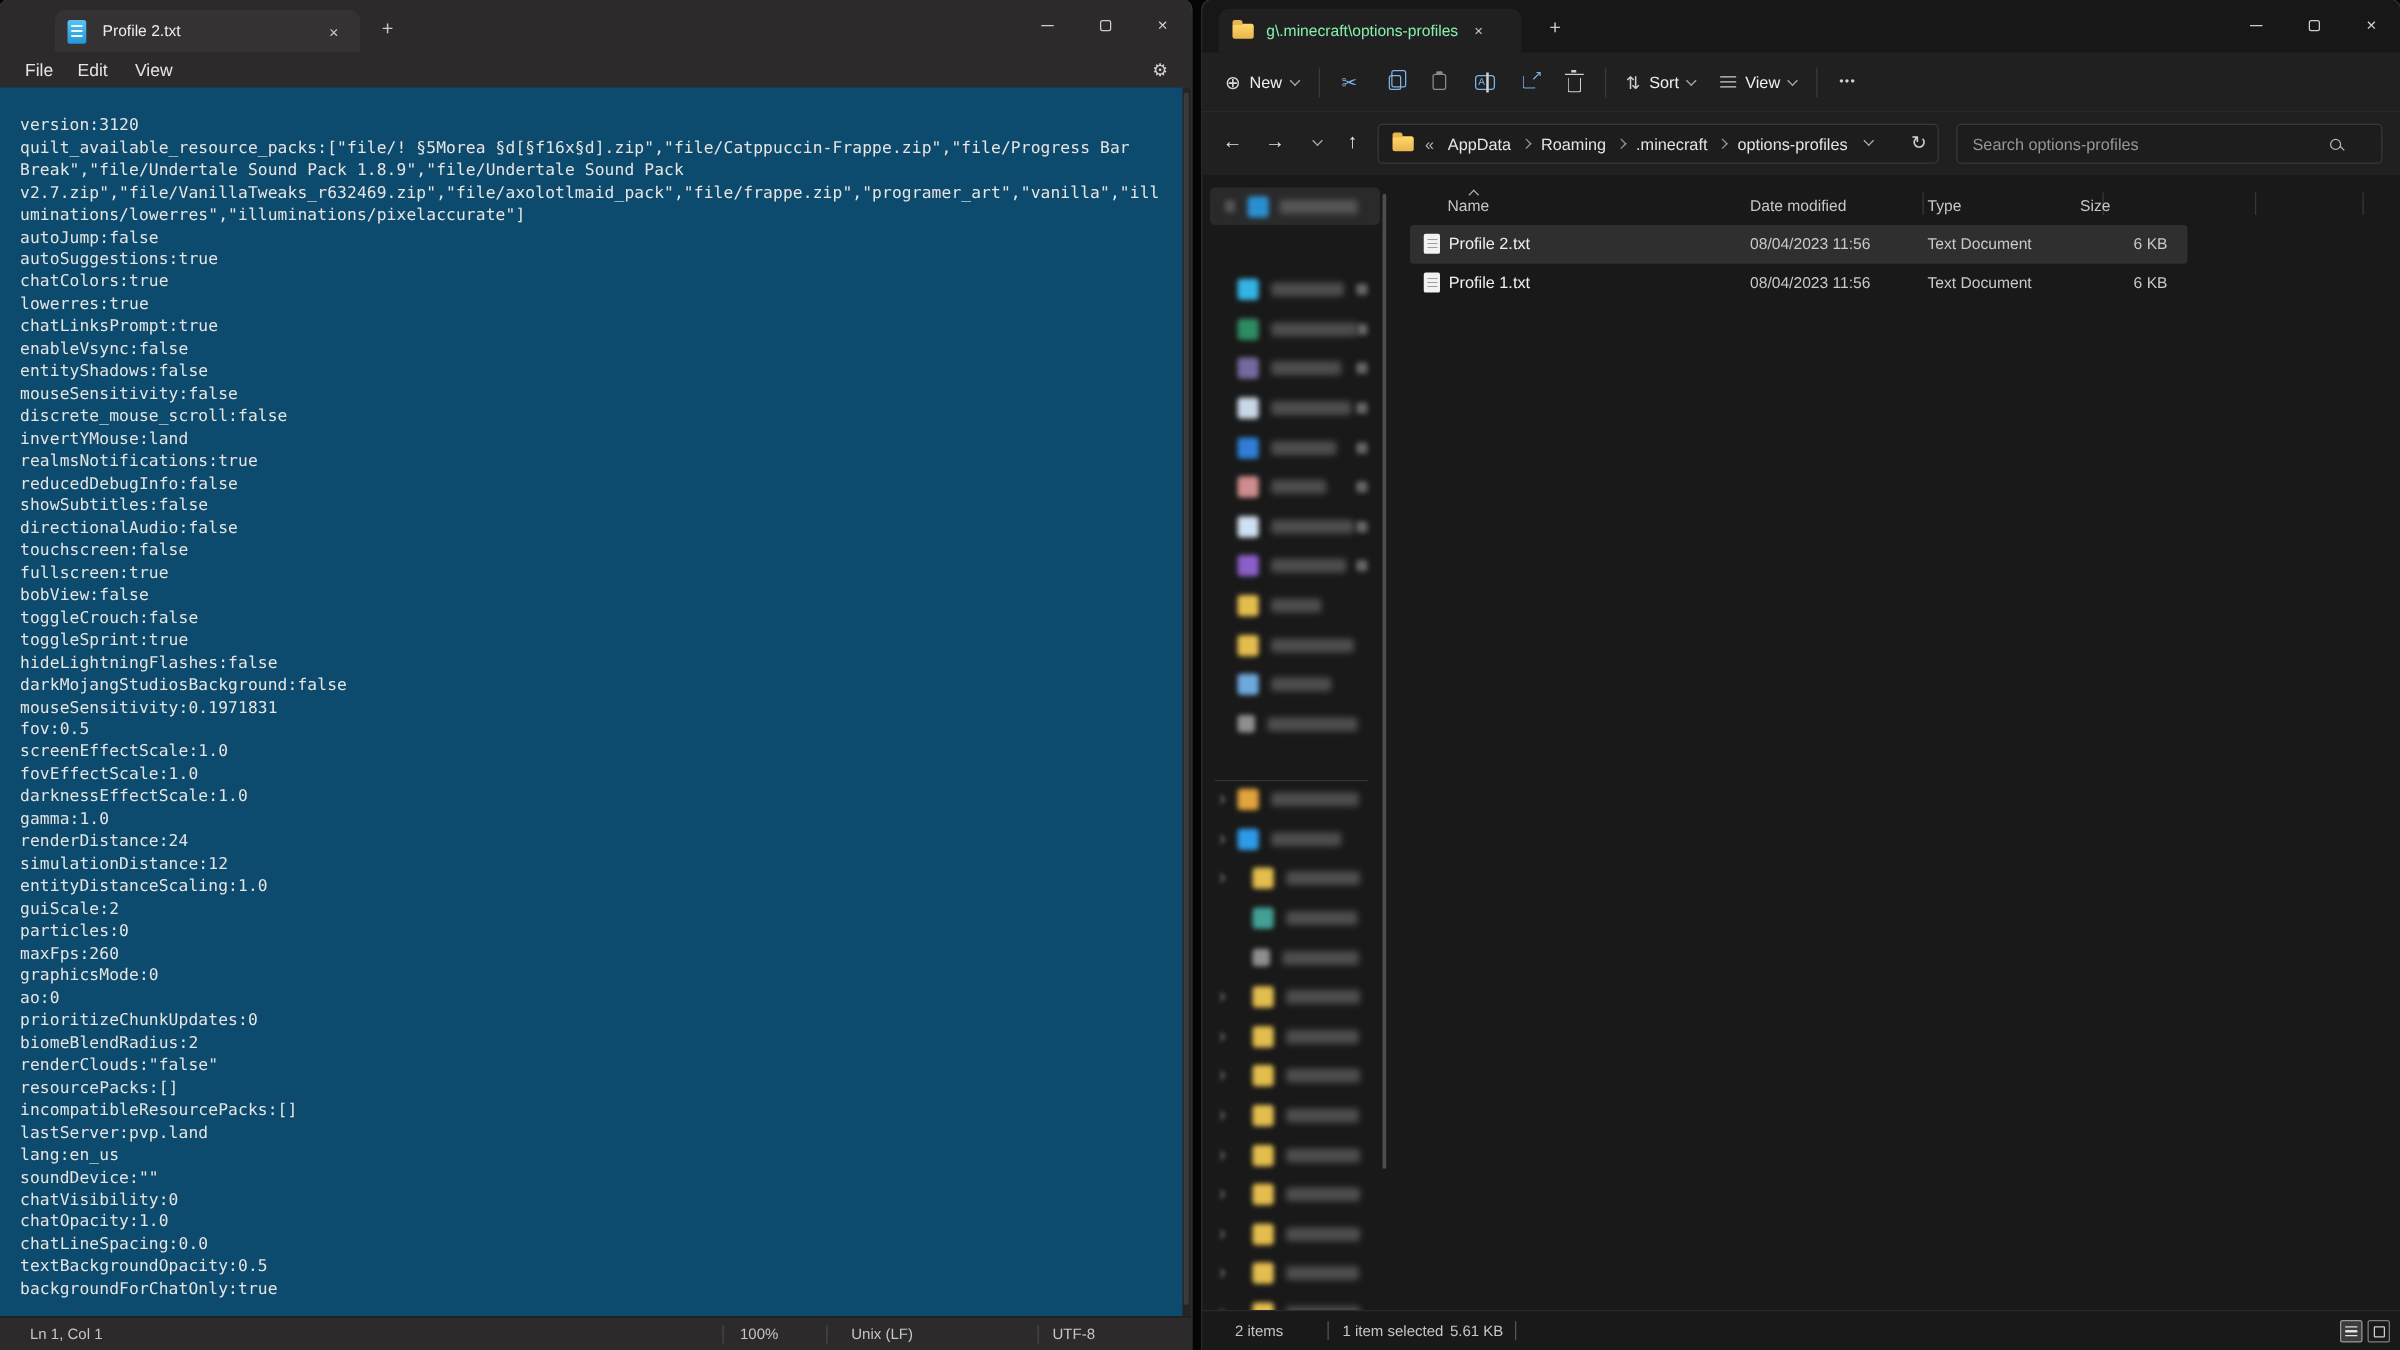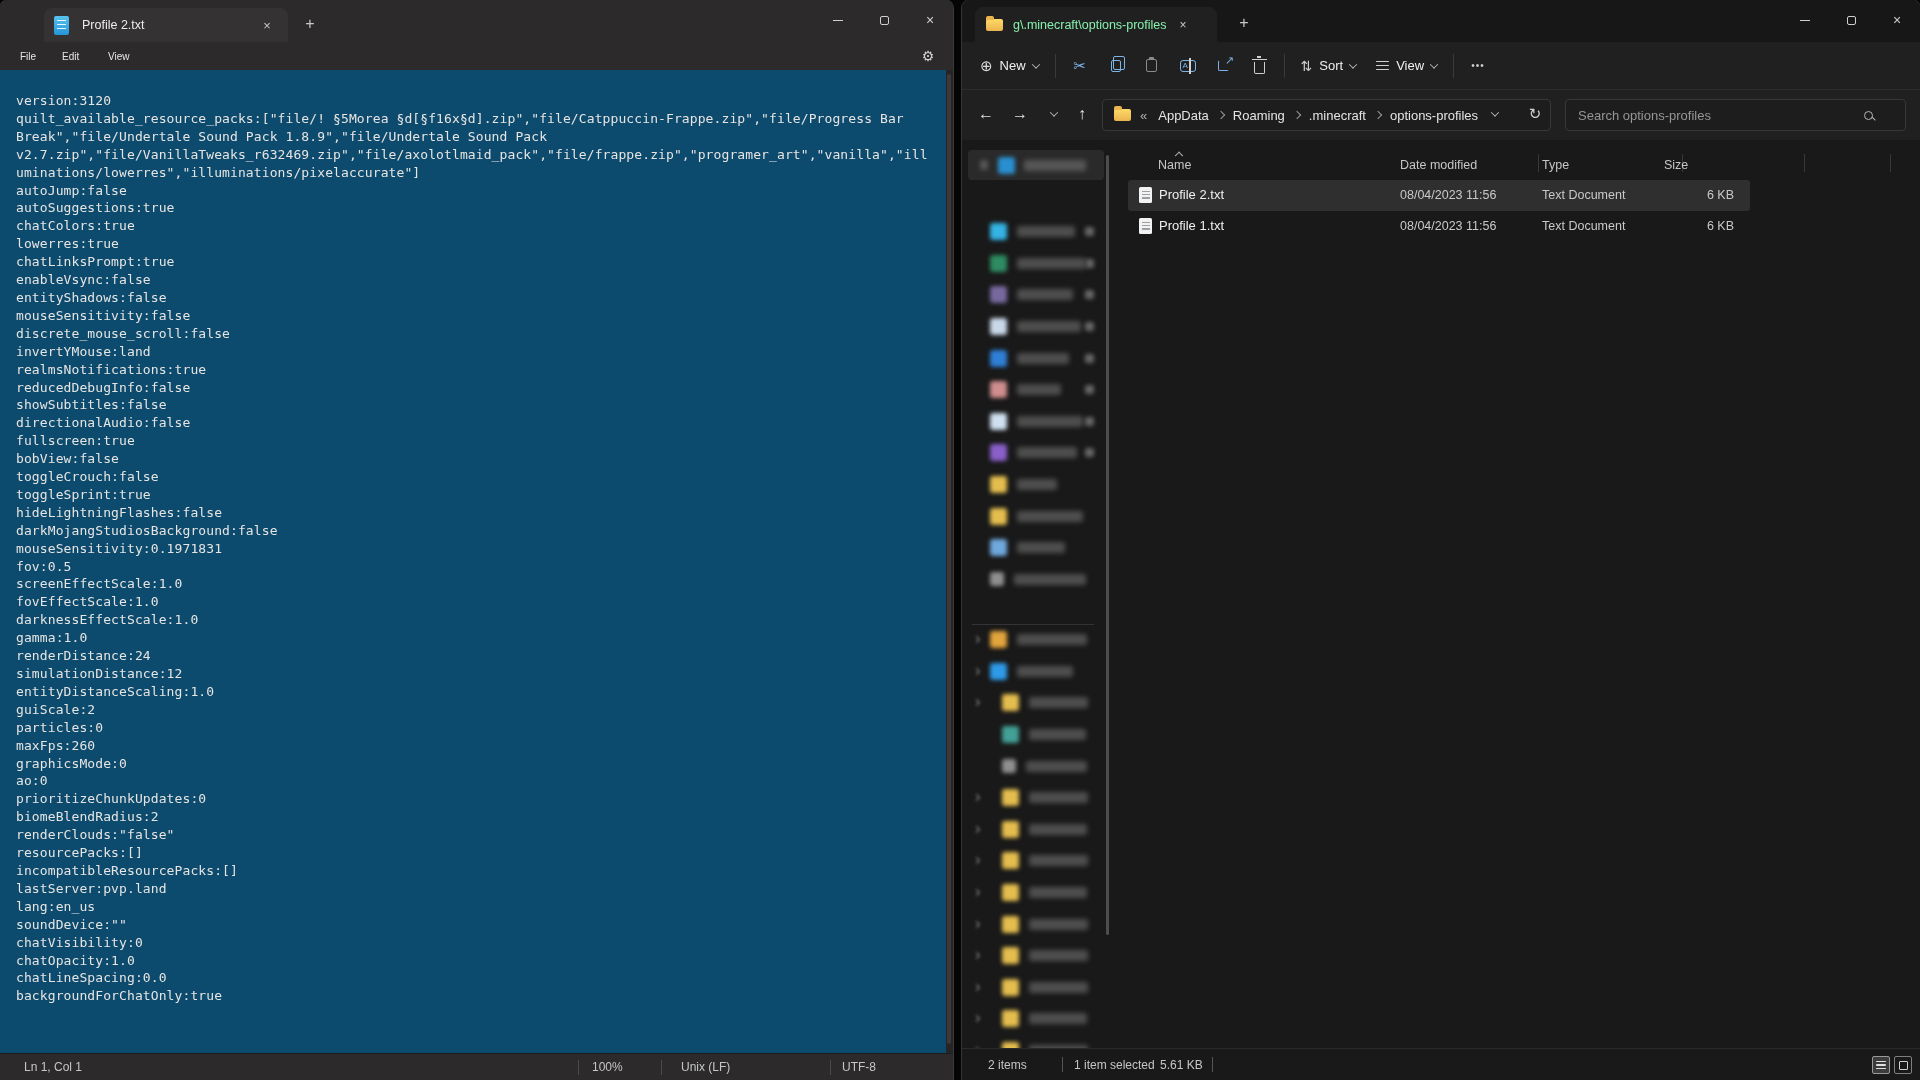--- a/index.html
+++ b/index.html
@@ -23,21 +23,21 @@
   .np-newtab { position:absolute; left:296px; top:10px; width:28px; height:28px; border-radius:4px;
     display:flex; align-items:center; justify-content:center; color:#c8c8c8; font-size:16px; }
   .winbtns { position:absolute; right:0; top:0; height:40px; display:flex; }
   .winbtn { width:46px; height:40px; display:flex; align-items:center; justify-content:center; color:#cfcfcf; }
   .ic-min { width:10px; height:1px; background:currentColor; display:inline-block; }
   .ic-max { width:9px; height:9px; border:1px solid currentColor; border-radius:2px; display:inline-block; }
   .ic-x  { font-size:14px; line-height:1; }
 
   .np-menubar { position:absolute; left:0; top:42px; width:100%; height:28px; background:#2c2a2a; }
   .np-menu { position:absolute; top:0; height:28px; padding:0 12px; display:flex; align-items:center;
-    color:#e6e6e6; font-size:10px; border-radius:4px; }
+    color:#e6e6e6; font-size:14px; border-radius:4px; }
   .np-gear { position:absolute; right:12px; top:44px; width:26px; height:24px; display:flex;
     align-items:center; justify-content:center; color:#d4d4d4; font-size:14px; border-radius:4px; }
 
   .np-editor { position:absolute; left:0; top:70px; width:946px; height:983px; background:#0c4a6e;
     padding:22px 0 0 16px; overflow:hidden; cursor:text; }
   .eline { white-space:pre; font-family:"DejaVu Sans Mono", monospace; font-size:13px;
     line-height:17.92px; height:17.92px; color:#e7e5e2; letter-spacing:0.1px; }
   .np-scroll { position:absolute; right:2px; top:74px; width:4px; height:970px; background:#3b3939; border-radius:2px; }
 
   .np-status { position:absolute; left:0; bottom:0; width:100%; height:27px; background:#2c2a2a;
@@ -221,20 +221,21 @@
       <div class="eline">chatLinksPrompt:true</div>
       <div class="eline">enableVsync:false</div>
       <div class="eline">entityShadows:false</div>
       <div class="eline">mouseSensitivity:false</div>
       <div class="eline">discrete_mouse_scroll:false</div>
       <div class="eline">invertYMouse:land</div>
       <div class="eline">realmsNotifications:true</div>
       <div class="eline">reducedDebugInfo:false</div>
       <div class="eline">showSubtitles:false</div>
       <div class="eline">directionalAudio:false</div>
+      <div class="eline">touchscreen:false</div>
       <div class="eline">fullscreen:true</div>
       <div class="eline">bobView:false</div>
       <div class="eline">toggleCrouch:false</div>
       <div class="eline">toggleSprint:true</div>
       <div class="eline">hideLightningFlashes:false</div>
       <div class="eline">darkMojangStudiosBackground:false</div>
       <div class="eline">mouseSensitivity:0.1971831</div>
       <div class="eline">fov:0.5</div>
       <div class="eline">screenEffectScale:1.0</div>
       <div class="eline">fovEffectScale:1.0</div>
@@ -252,20 +253,21 @@
       <div class="eline">biomeBlendRadius:2</div>
       <div class="eline">renderClouds:"false"</div>
       <div class="eline">resourcePacks:[]</div>
       <div class="eline">incompatibleResourcePacks:[]</div>
       <div class="eline">lastServer:pvp.land</div>
       <div class="eline">lang:en_us</div>
       <div class="eline">soundDevice:""</div>
       <div class="eline">chatVisibility:0</div>
       <div class="eline">chatOpacity:1.0</div>
       <div class="eline">chatLineSpacing:0.0</div>
+      <div class="eline">textBackgroundOpacity:0.5</div>
       <div class="eline">backgroundForChatOnly:true</div>
     </div>
   <div class="np-scroll"></div>
 
   <div class="np-status">
     <span class="seg" style="left:24px;">Ln 1, Col 1</span>
     <span class="vdiv" style="left:578px;"></span>
     <span class="seg" style="left:592px;">100%</span>
     <span class="vdiv" style="left:661px;"></span>
     <span class="seg" style="left:681px;">Unix (LF)</span>

